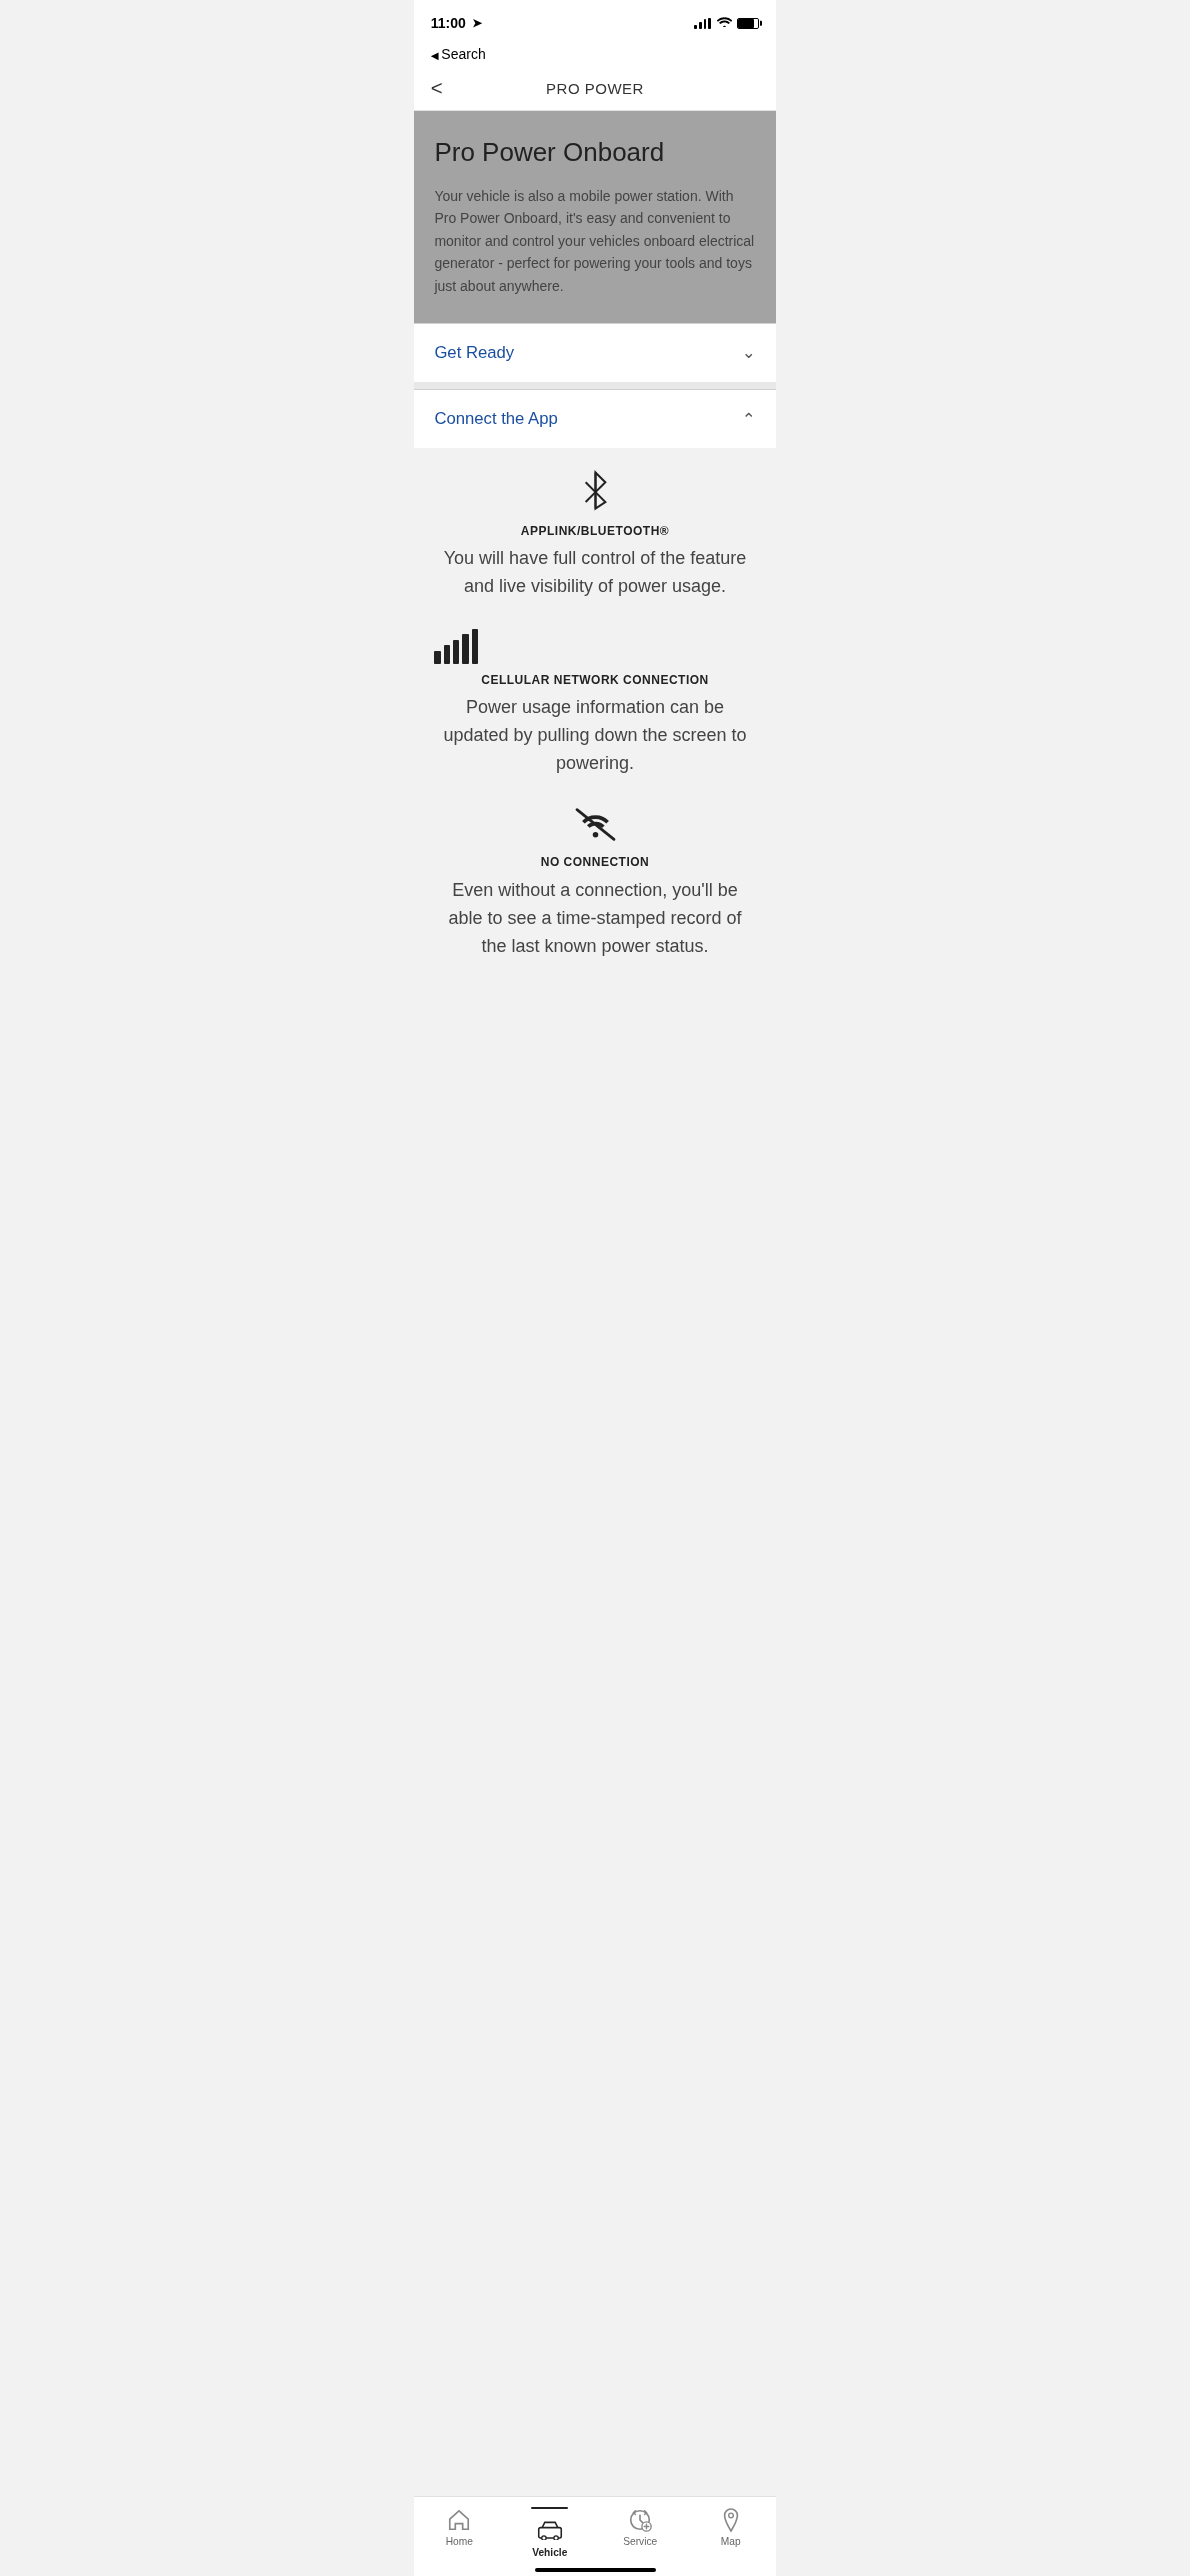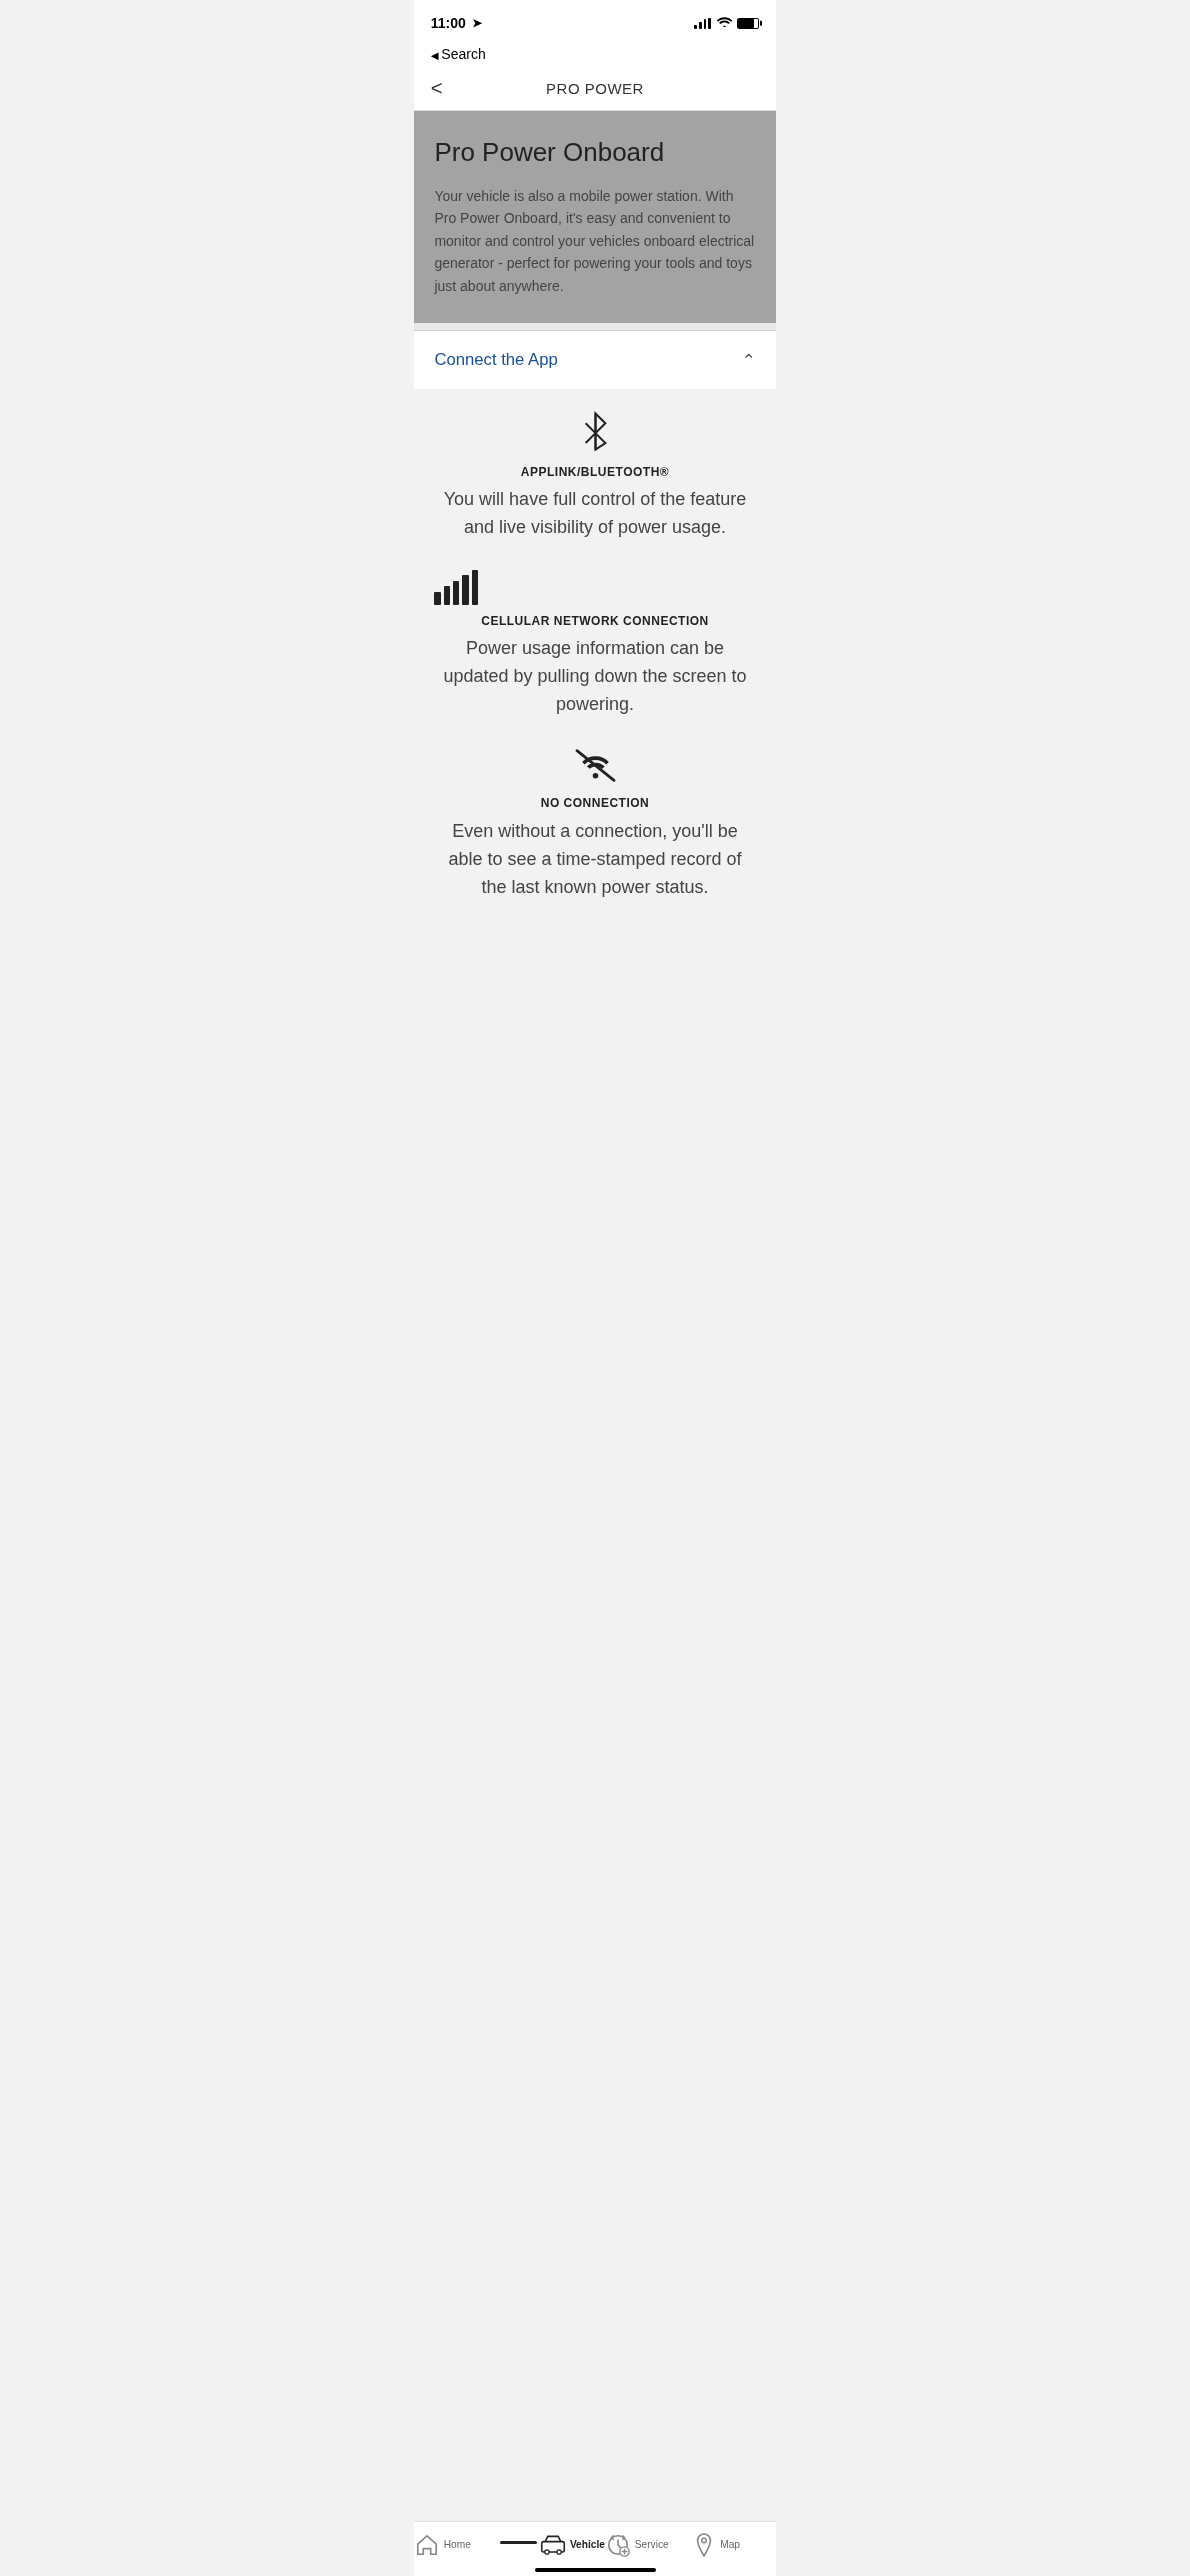--- a/index.html
+++ b/index.html
@@ -224,21 +224,21 @@
       align-items: flex-start;
       padding: 9.3px 0 18.5px 0;
       position: fixed;
       bottom: 0;
       left: 50%;
       transform: translateX(-50%);
       width: 362px;
     }
     .nav-item {
       display: flex;
-      flex-direction: row;
+      flex-direction: column;
       align-items: center;
       gap: 3.7px;
       cursor: pointer;
       flex: 1;
     }
     .nav-icon {
       width: 26px;
       height: 26px;
       display: flex;
       align-items: center;
@@ -316,20 +316,26 @@
   <span class="page-title">PRO POWER</span>
 </div>
 
 <div class="main-content">
 
   <div class="hero-section">
     <h1 class="hero-title">Pro Power Onboard</h1>
     <p class="hero-description">Your vehicle is also a mobile power station. With Pro Power Onboard, it's easy and convenient to monitor and control your vehicles onboard electrical generator - perfect for powering your tools and toys just about anywhere.</p>
   </div>
 
+  <div class="accordion-item">
+    <div class="accordion-header">
+      <span class="accordion-label">Get Ready</span>
+      <span class="accordion-chevron">⌄</span>
+    </div>
+  </div>
 
   <div class="divider"></div>
 
   <div class="accordion-item">
     <div class="accordion-header">
       <span class="accordion-label">Connect the App</span>
       <span class="accordion-chevron">⌃</span>
     </div>
 
     <div class="accordion-content">

